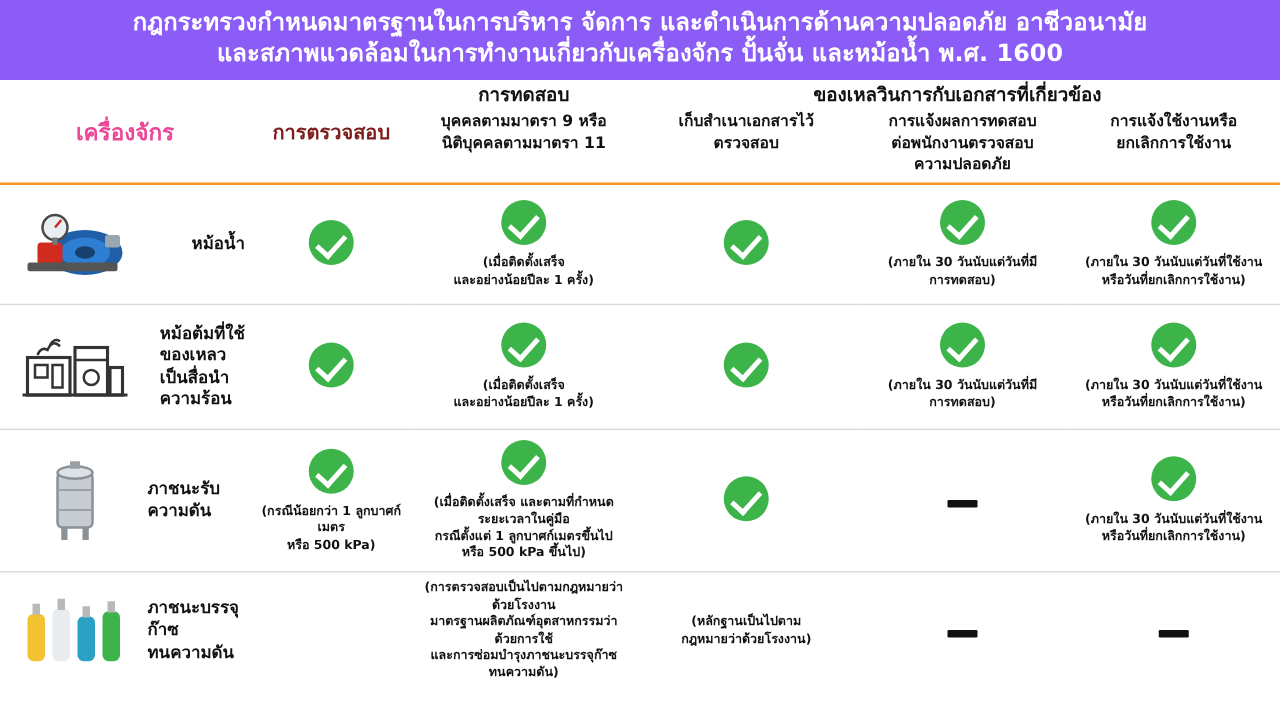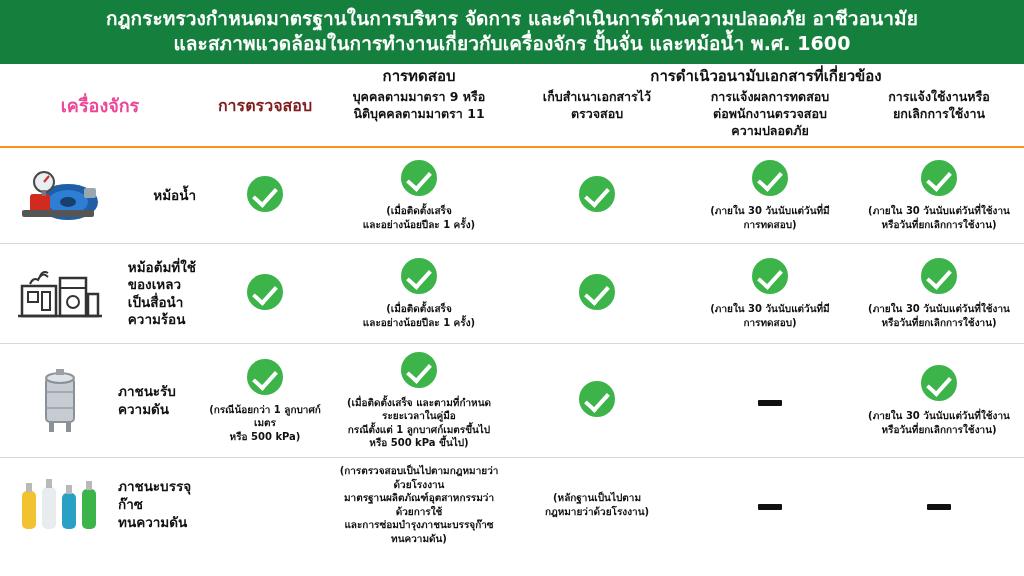--- a/index.html
+++ b/index.html
@@ -6,21 +6,21 @@
   html, body {
     width: 1024px; height: 576px;
     font-family: "DejaVu Sans", sans-serif;
     background: #ffffff;
     overflow: hidden;
   }
   .page { position: relative; width: 1024px; height: 576px; }
 
   
   .banner {
-    background: #15803d;
+    background: #8b5cf6;
     color: #ffffff;
     padding: 6px 0 8px;
     text-align: center;
   }
   .banner-line {
     font-size: 19px;
     font-weight: bold;
     line-height: 1.32;
     letter-spacing: .1px;
     white-space: nowrap;
@@ -145,21 +145,21 @@
         <col class="c-test">
       <col class="c-doc1">
         <col class="c-doc2">
         <col class="c-doc3">
     </colgroup>
     <thead>
       <tr>
         <th rowspan="2" class="head-machine">เครื่องจักร</th>
         <th rowspan="2" class="head-inspect">การตรวจสอบ</th>
         <th class="grouphead">การทดสอบ</th>
-        <th colspan="3" class="grouphead">การดำเนิวอนามับเอกสารที่เกี่ยวข้อง</th>
+        <th colspan="3" class="grouphead">ของเหลวินการกับเอกสารที่เกี่ยวข้อง</th>
       </tr>
       <tr>
         <th class="subhead" style="white-space:pre-line">บุคคลตามมาตรา 9 หรือ
 นิติบุคคลตามมาตรา 11</th>
         <th class="subhead" style="white-space:pre-line">เก็บสำเนาเอกสารไว้
 ตรวจสอบ</th>
         <th class="subhead" style="white-space:pre-line">การแจ้งผลการทดสอบ
 ต่อพนักงานตรวจสอบ
 ความปลอดภัย</th>
         <th class="subhead" style="white-space:pre-line">การแจ้งใช้งานหรือ

